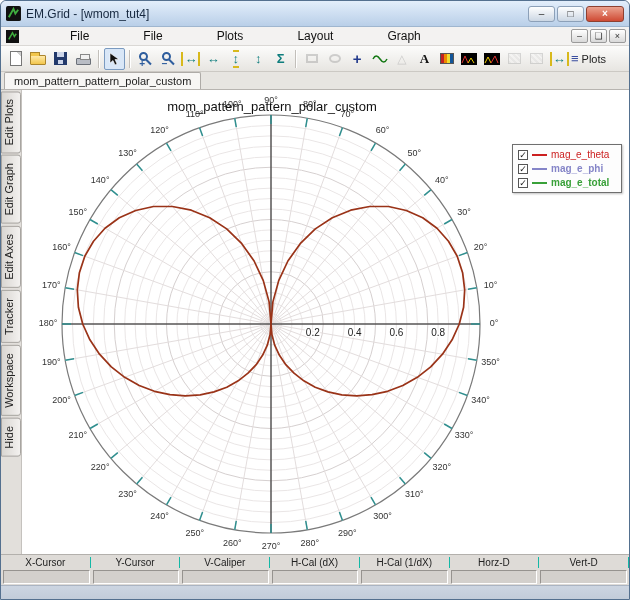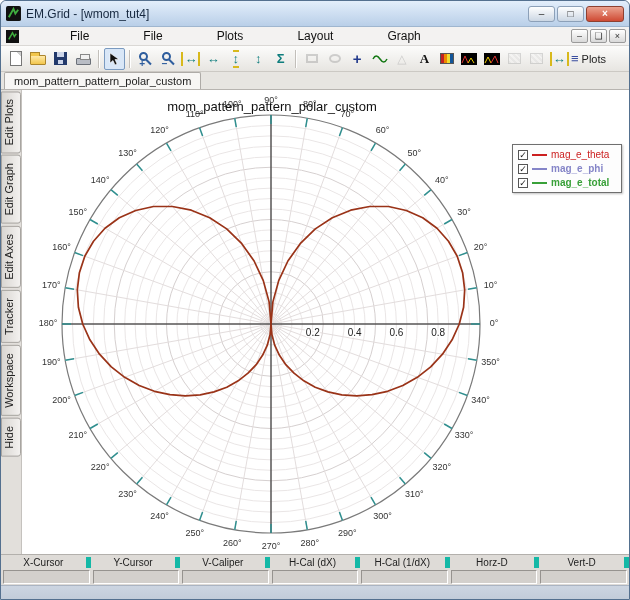--- a/index.html
+++ b/index.html
@@ -96,21 +96,21 @@
     border:1px solid #6f6f6f; box-shadow:1px 1px 2px rgba(0,0,0,.25);
     padding:4px 5px; display:flex; flex-direction:column; gap:3px; }
   .lrow { display:flex; align-items:center; gap:4px; font-size:10px; }
   .lcheck { width:10px; height:10px; border:1px solid #555; background:#fff;
     font-size:9px; line-height:9px; text-align:center; color:#222; flex:0 0 auto; }
   .lline { width:15px; height:2px; flex:0 0 auto; }
 
   
   .status-h { display:flex; height:15px; background:#dedbd7; border-top:1px solid #b3b0ac;
     font-size:10px; color:#222; align-items:center; }
-  .status-h .scell { flex:1; text-align:center; border-right:5px solid #14b8a6; }
+  .status-h .scell { flex:1; text-align:center; border-right:1px solid #14b8a6; }
   .status-v { display:flex; height:16px; background:#dedbd7; padding:1px 2px; gap:3px; }
   .status-v .vcell { flex:1; background:#d3d0cc;
     border:1px solid; border-color:#96938f #ffffff #ffffff #96938f; }
   .bottomstrip { height:18px; background:linear-gradient(#ccd5e1,#bfc9d7);
     border-top:1px solid #aab4c2; }
 </style>
 </head>
 <body>
 
 <div class="window">

